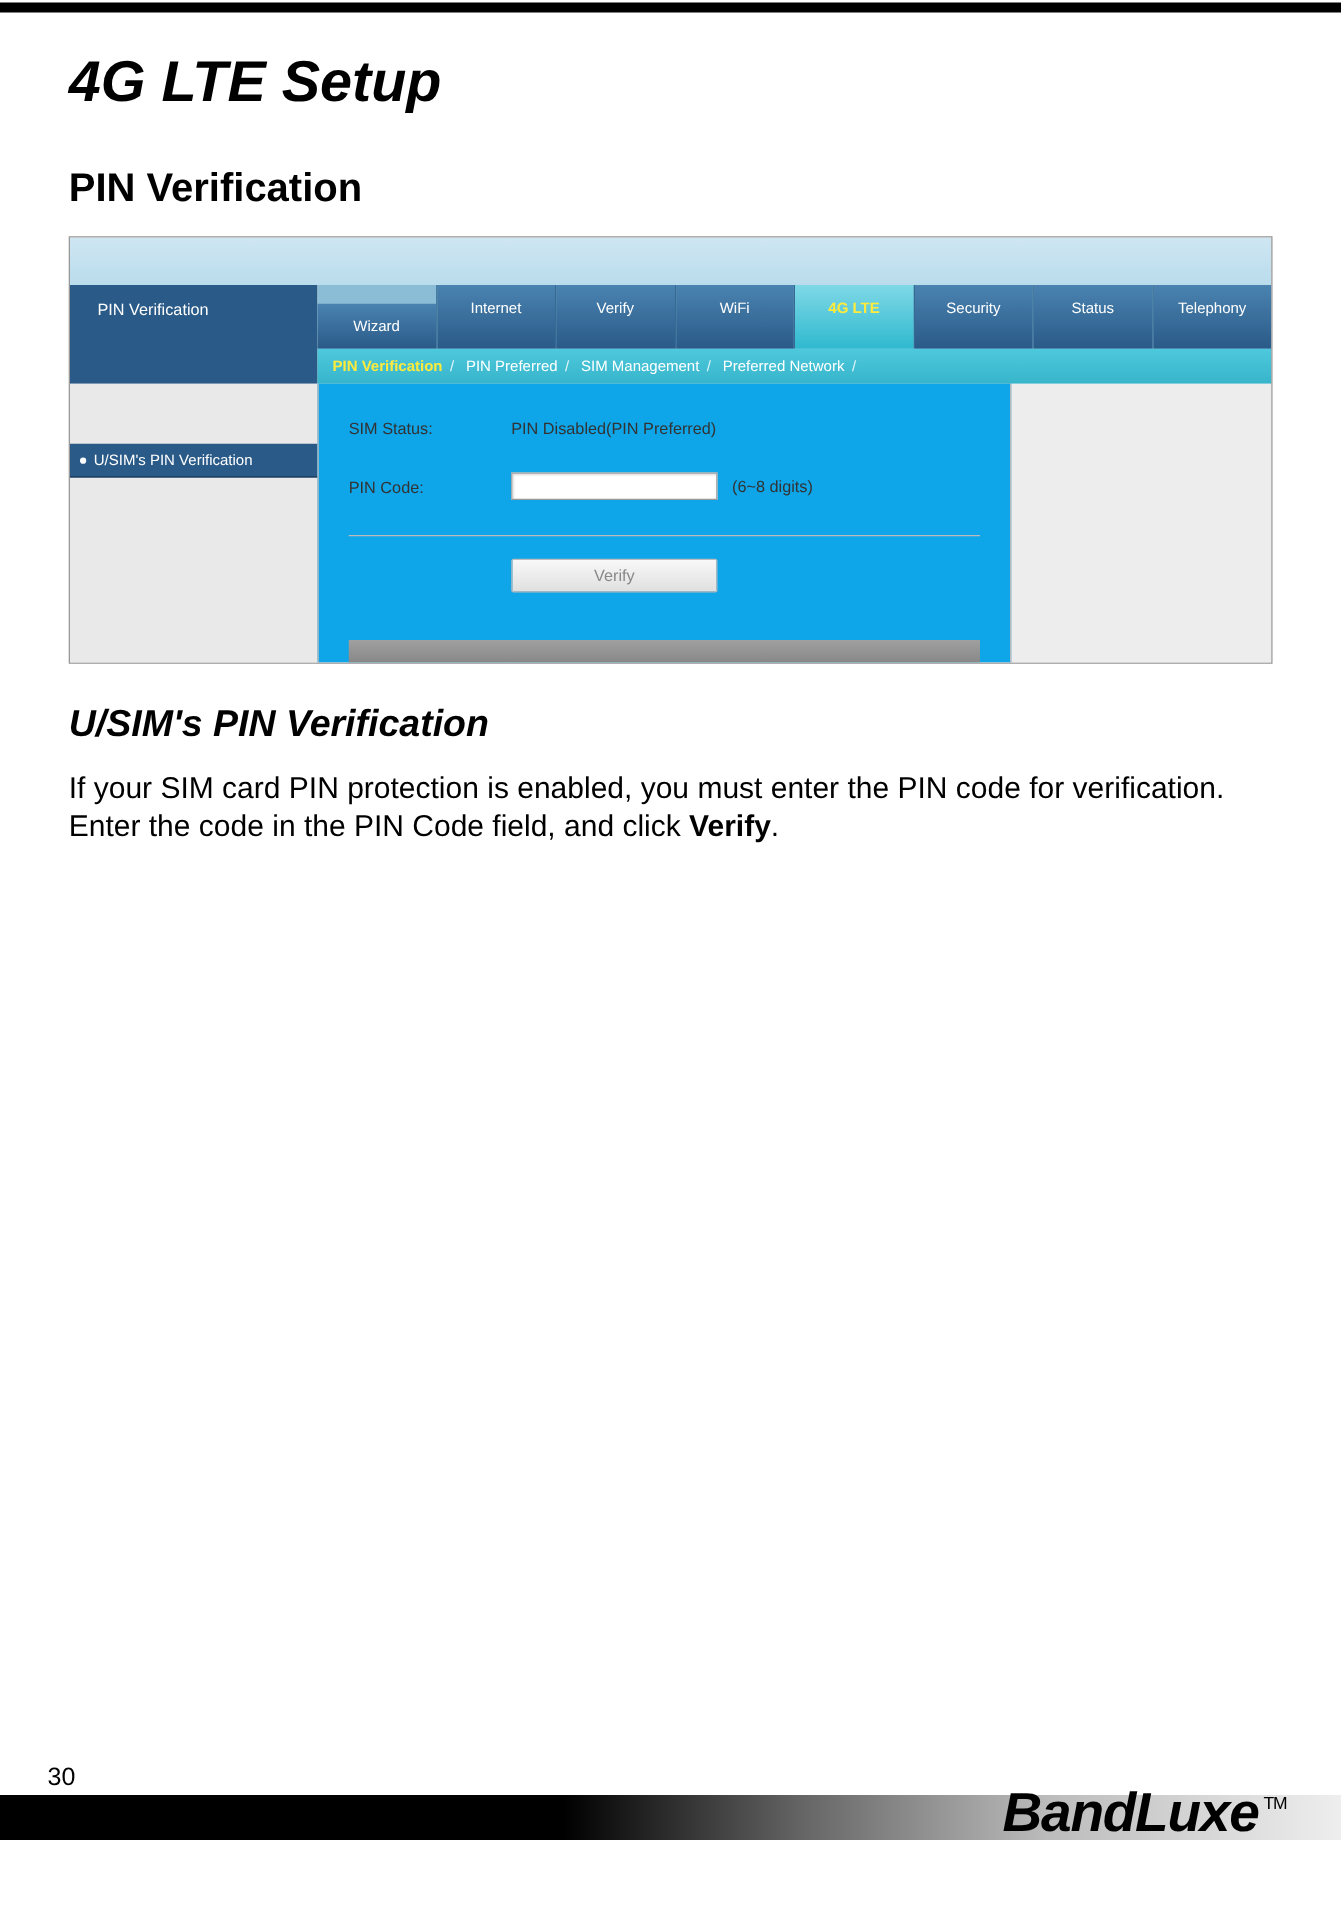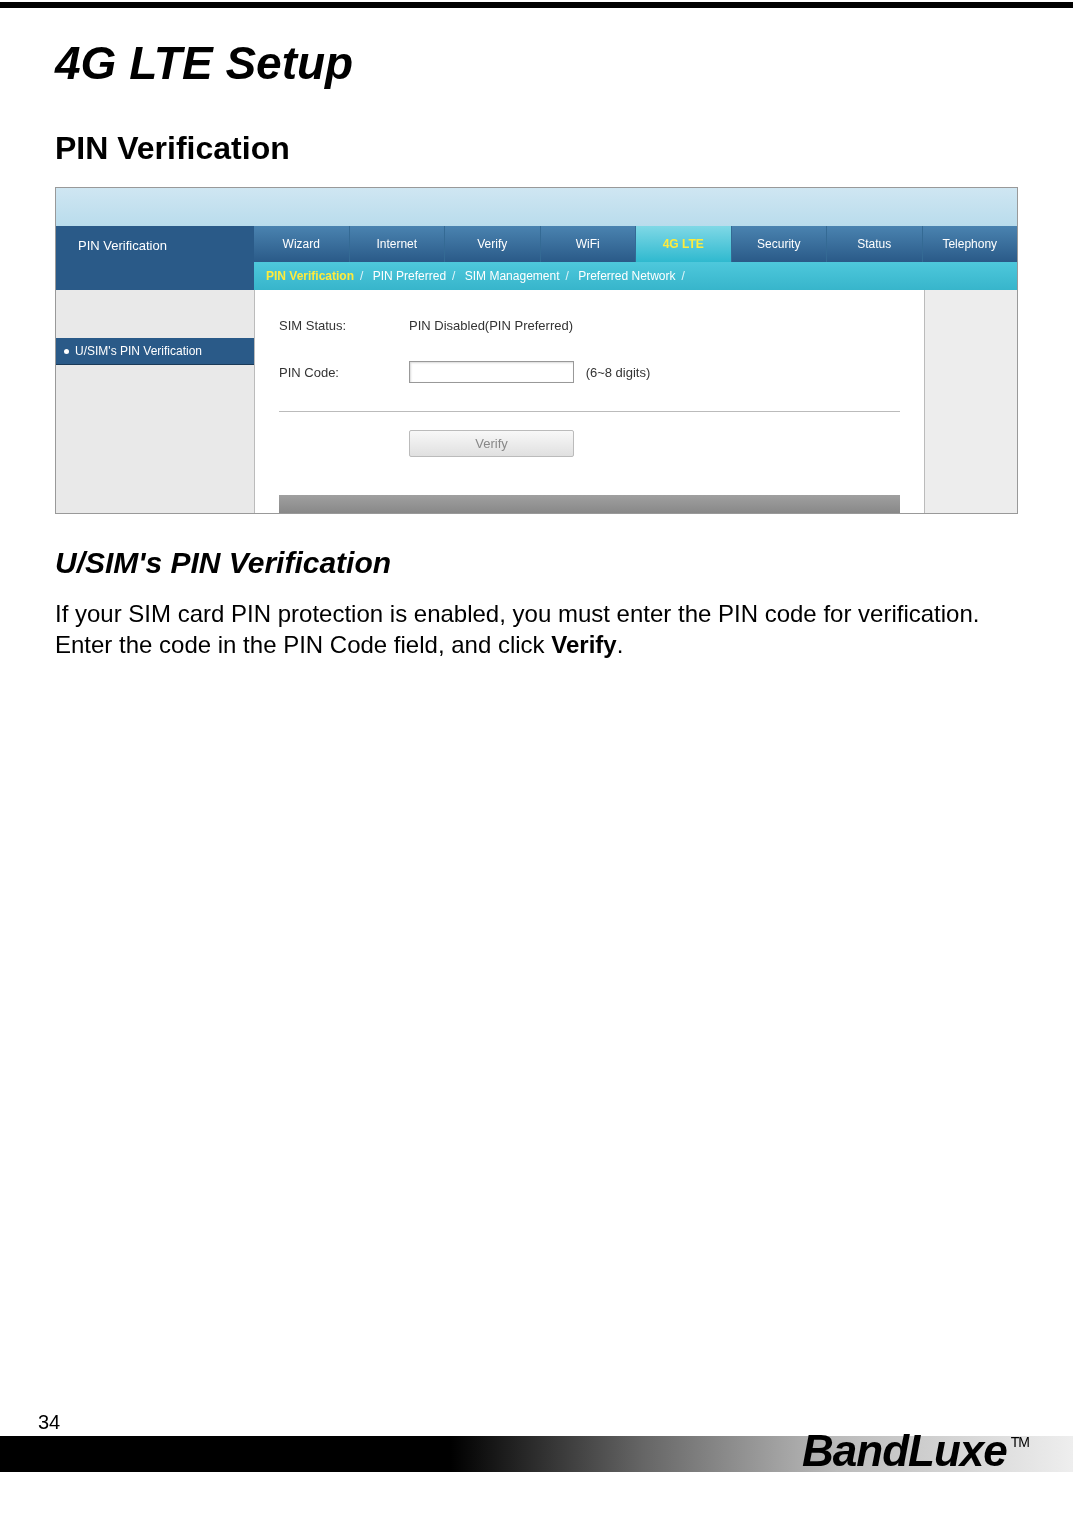--- a/index.html
+++ b/index.html
@@ -6,21 +6,21 @@
   body {
     font-family: Arial, Helvetica, sans-serif;
     width: 1073px;
     background: #fff;
     color: #000;
   }
   .page {
     padding: 0 55px 16px 55px;
     min-height: 1470px;
     position: relative;
-    border-top: 6px solid #000000;
+    border-top: 8px solid #000000;
     margin-top: 2px;
   }
   .main-heading {
     font-size: 46px;
     font-weight: bold;
     font-style: italic;
     margin: 28px 0 40px 0;
   }
   .section-heading {
     font-size: 32px;
@@ -67,21 +67,21 @@
   .ui-tab {
     flex: 1;
     border-left: 1px solid #346a94;
     color: #fff;
     font-size: 12px;
     text-align: center;
     padding: 11px 0;
     background: linear-gradient(#4a83b0, #2a5a88);
     cursor: pointer;
   }
-  .ui-tab:first-child { border-left: none; }
+  .ui-tab:first-child { border-left: none; margin-top: 15px; }
   .ui-tab.active {
     background: linear-gradient(#7fd8e6, #2fb9cf);
     color: #ffeb3b;
     font-weight: bold;
   }
   .ui-subnav {
     background: linear-gradient(#4ec8dc, #37b5cb);
     color: #fff;
     font-size: 12px;
     padding: 7px 12px;
@@ -110,22 +110,22 @@
     background: #fff;
     border-radius: 50%;
     vertical-align: middle;
     margin-right: 6px;
   }
   .ui-content-area {
     flex: 1;
     display: flex;
   }
   .ui-content-main {
-    width: 671px;
-    background: #ffffff;
+    width: 555px;
+    background: #0ea5e9;
     border-left: 1px solid #bbb;
     border-right: 1px solid #bbb;
     padding: 28px 24px 0 24px;
     position: relative;
   }
   .ui-content-right {
     flex: 1;
     background: #ededed;
   }
   .form-row {
@@ -269,19 +269,19 @@
       </div>
     </div>
   </div>
 
   <h3 class="sub-heading">U/SIM's PIN Verification</h3>
   <p class="body-text">
     <span>If your SIM card PIN protection is enabled, you must enter the PIN code for verification. Enter the code in the PIN Code field, and click </span><span class="bold">Verify</span><span>.</span>
   </p>
 
   <div class="footer">
-    <div class="page-num">34</div>
+    <div class="page-num">30</div>
     <div class="footer-bar"></div>
     <div class="brand">
       <span>BandLuxe</span><span class="tm">TM</span>
     </div>
   </div>
 </div>
 
 </body></html>

